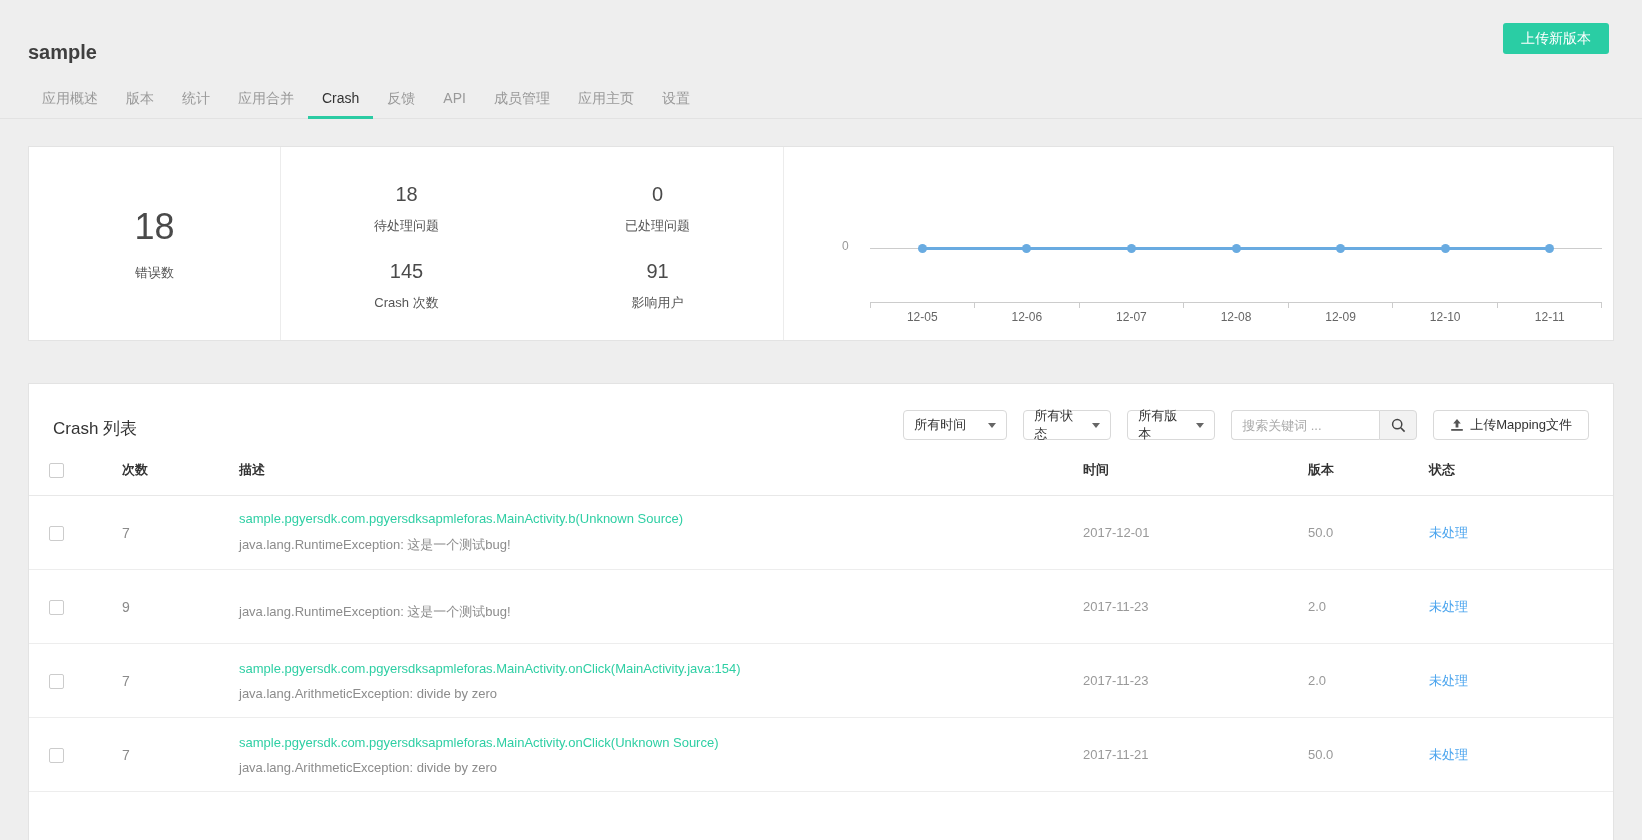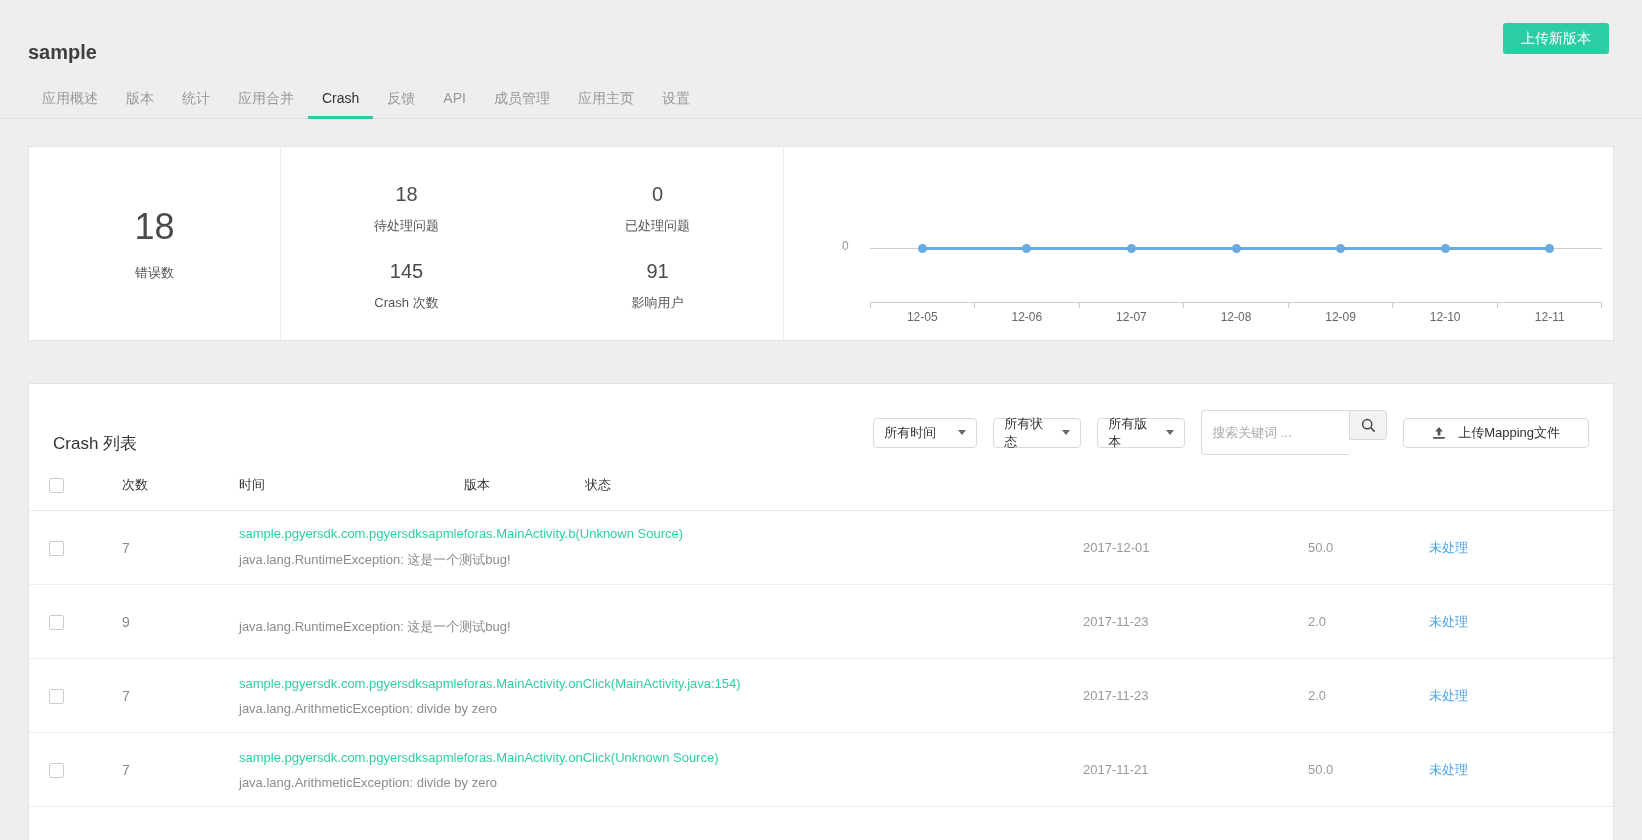--- a/index.html
+++ b/index.html
@@ -63,38 +63,38 @@
   .select {
     height: 30px; border: 1px solid #d9d9d9; border-radius: 4px; background: #fff;
     display: flex; align-items: center; justify-content: space-between;
     padding: 0 10px; font-size: 13px; color: #333; cursor: pointer;
   }
   .select.w-time { width: 104px; }
   .select.w-std { width: 88px; }
   .caret { width: 0; height: 0; border-left: 4px solid transparent; border-right: 4px solid transparent; border-top: 5px solid #666; margin-left: 8px; }
   .search-group { display: flex; }
   .search-input {
-    width: 148px; height: 45px; border: 1px solid #d9d9d9; border-right: none;
+    width: 148px; height: 30px; border: 1px solid #d9d9d9; border-right: none;
     border-radius: 4px 0 0 4px; padding: 0 10px; font-size: 13px; color: #1d4ed8;
     outline: none; background: #fff; font-family: inherit;
   }
   .search-input::placeholder { color: #aaa; }
   .search-btn {
     width: 38px; height: 30px; border: 1px solid #d9d9d9; border-radius: 0 4px 4px 0;
     background: #f2f2f2; display: flex; align-items: center; justify-content: center; cursor: pointer;
   }
   .mapping-btn {
     height: 30px; border: 1px solid #d9d9d9; border-radius: 4px; background: #fff;
-    display: flex; align-items: center; gap: 12px; padding: 0 28px;
+    display: flex; align-items: center; gap: 6px; padding: 0 16px;
     font-size: 13px; color: #333; cursor: pointer; font-family: inherit;
   }
 
   
   .thead, .trow { display: flex; align-items: center; padding: 0 24px 0 20px; }
-  .thead { height: 52px; border-bottom: 1px solid #e8e8e8; font-weight: normal; font-size: 13px; color: #333; margin-top: 4px; }
+  .thead { height: 52px; border-bottom: 1px solid #e8e8e8; font-weight: bold; font-size: 13px; color: #333; margin-top: 4px; }
   .trow { height: 74px; border-bottom: 1px solid #ededed; font-size: 13px; }
   .col-cb { width: 73px; }
   .col-count { width: 117px; }
   .col-desc { flex: 1; min-width: 0; }
   .col-time { width: 225px; }
   .col-version { width: 121px; }
   .col-status { width: 160px; }
   .trow .col-count { color: #8a8a8a; font-size: 14px; }
   .trow .col-time, .trow .col-version { color: #999; }
   .checkbox { display: inline-block; width: 15px; height: 15px; border: 1px solid #ccc; border-radius: 2px; background: #fff; cursor: pointer; vertical-align: middle; }
@@ -227,20 +227,21 @@
         </svg>
         <span>上传Mapping文件</span>
       </button>
     </div>
   </div>
 
   <div class="table">
     <div class="thead">
       <span class="col-cb"><span class="checkbox"></span></span>
       <span class="col-count">次数</span>
+      <span class="col-desc">描述</span>
       <span class="col-time">时间</span>
       <span class="col-version">版本</span>
       <span class="col-status">状态</span>
     </div>
 
     <div class="trow">
       <span class="col-cb"><span class="checkbox"></span></span>
       <span class="col-count">7</span>
       <span class="col-desc">
         <a class="crash-link">sample.pgyersdk.com.pgyersdksapmleforas.MainActivity.b(Unknown Source)</a>

